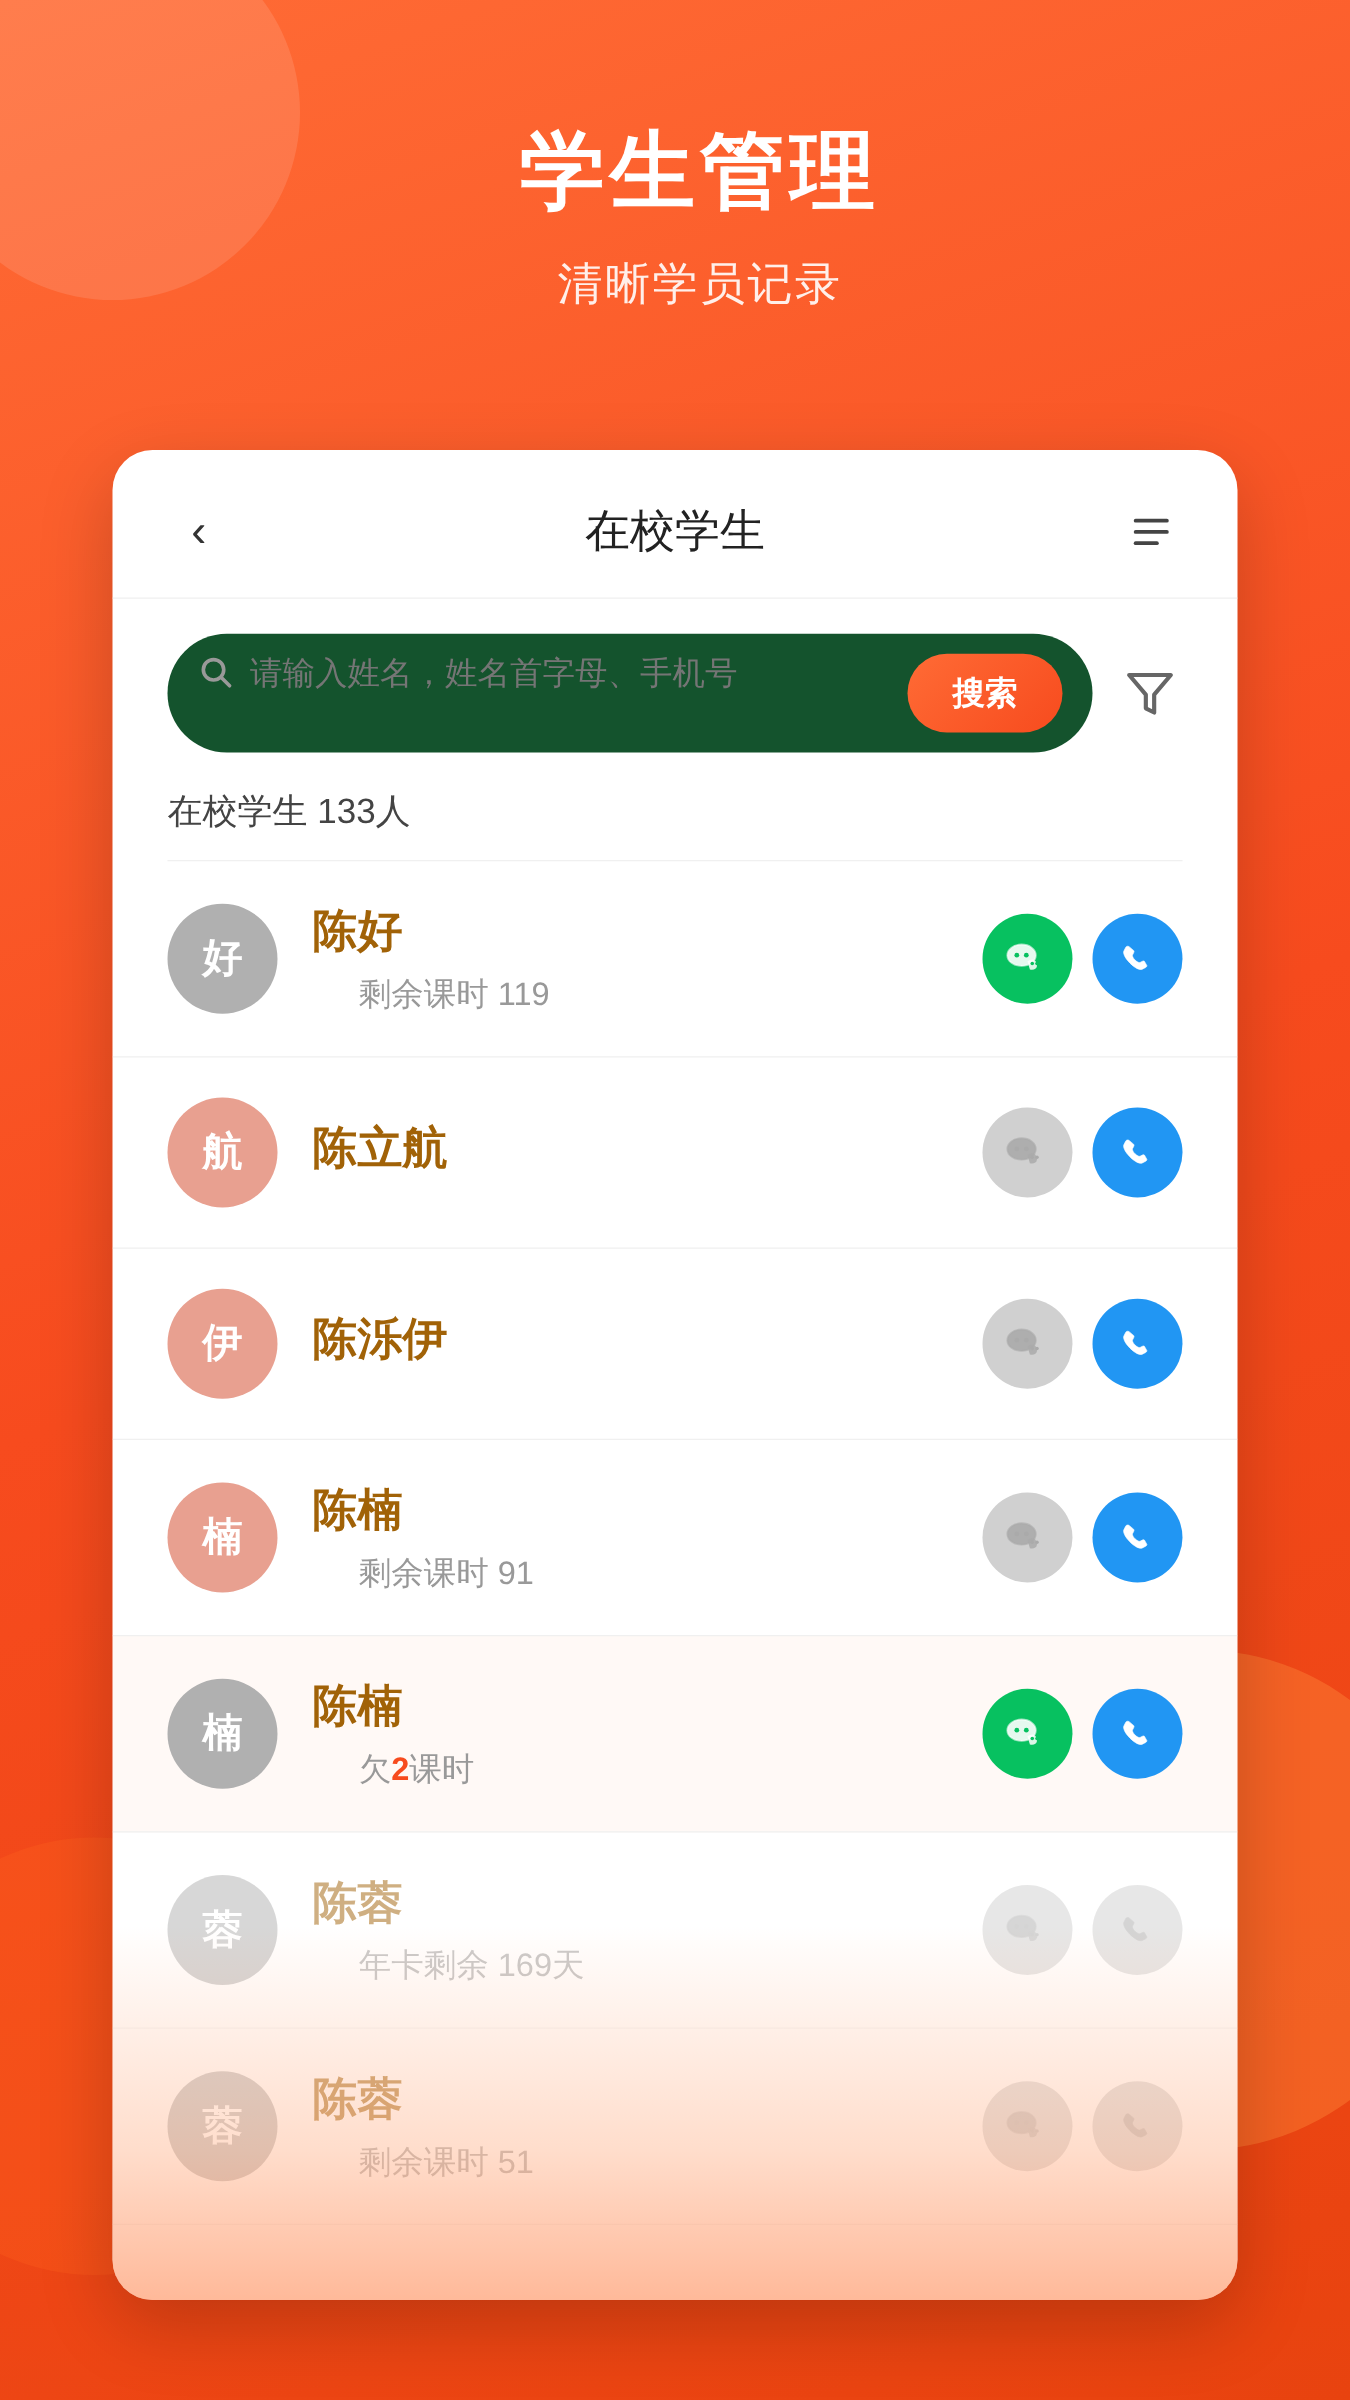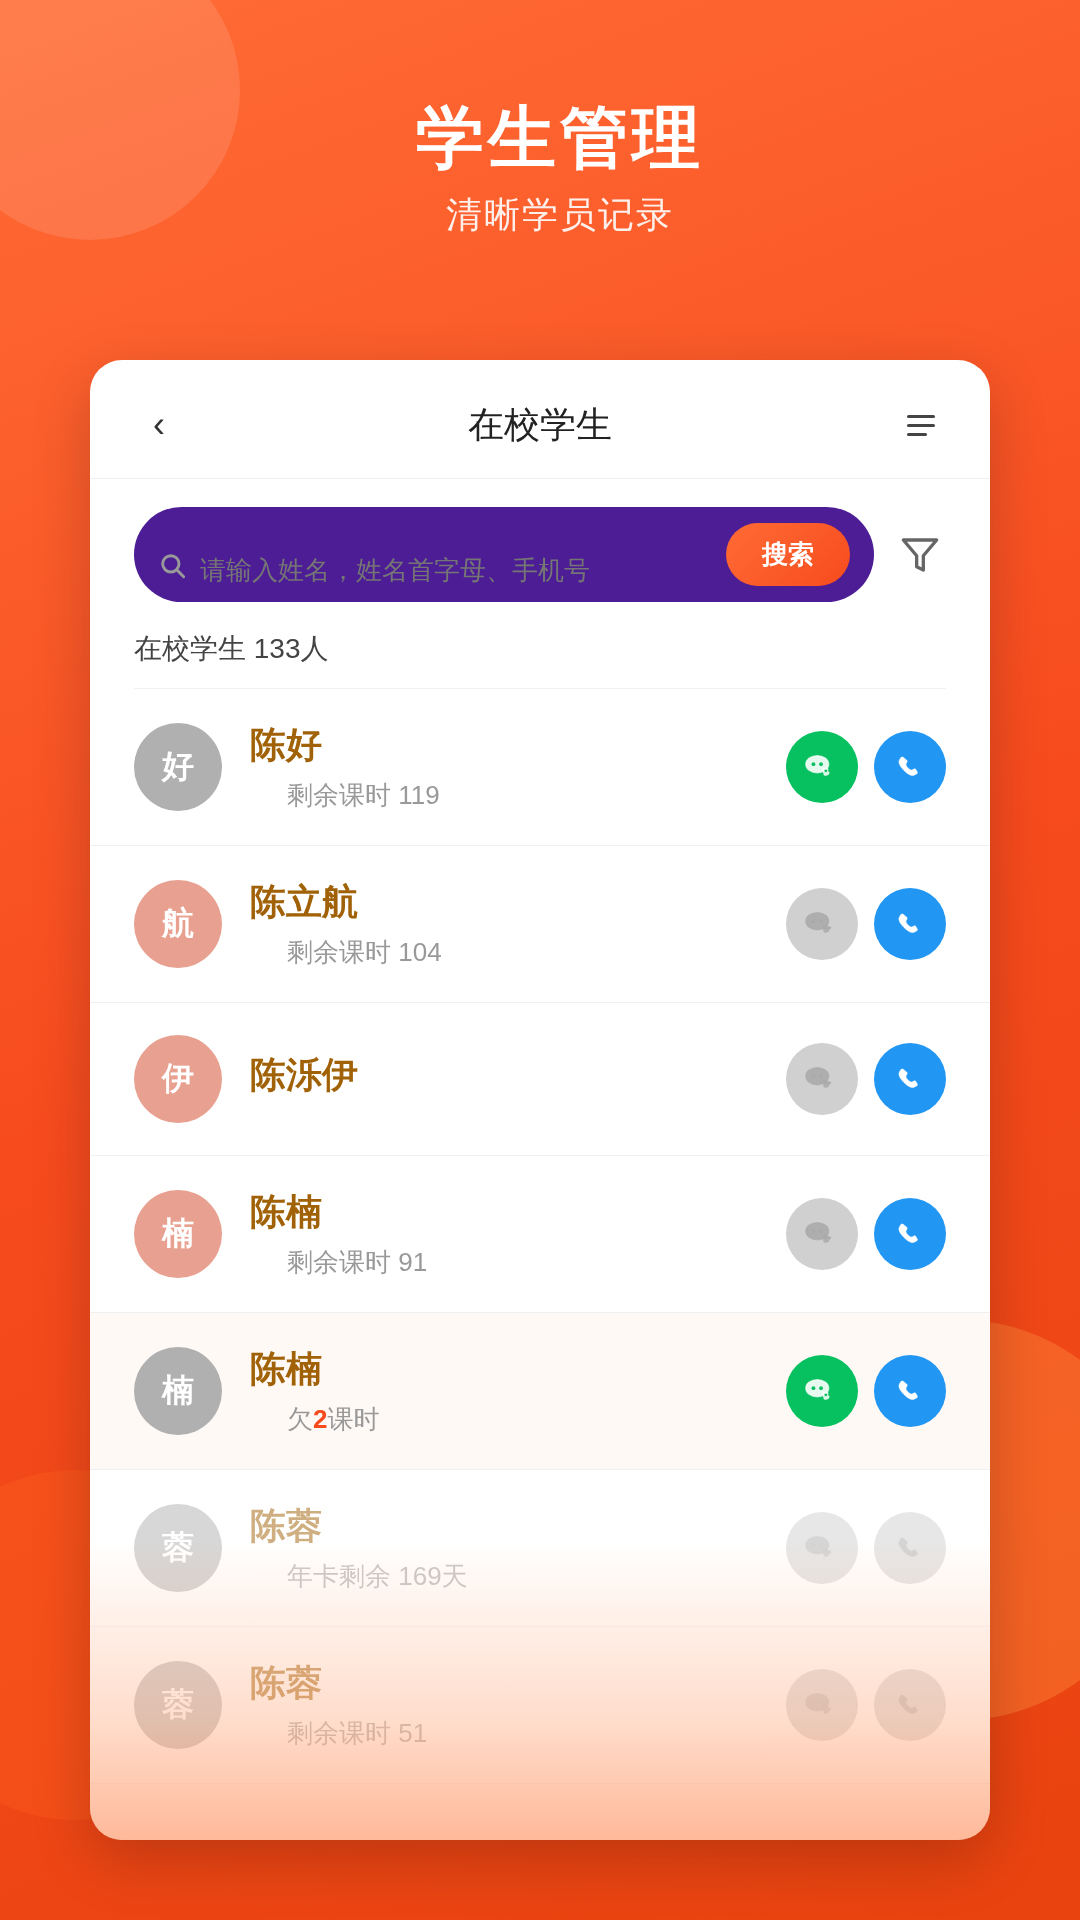--- a/index.html
+++ b/index.html
@@ -57,21 +57,21 @@
       font-size: 68px;
       font-weight: 900;
       color: #fff;
       letter-spacing: 4px;
       line-height: 1.1;
     }
 
     .header-subtitle {
       font-size: 36px;
       color: rgba(255, 255, 255, 0.9);
-      margin-top: 16px;
+      margin-top: 28px;
       font-weight: 400;
       letter-spacing: 2px;
     }
 
     .card {
       position: absolute;
       top: 360px;
       left: 90px;
       right: 90px;
       bottom: 80px;
@@ -137,22 +137,22 @@
     .search-area {
       display: flex;
       align-items: center;
       padding: 28px 44px;
       gap: 20px;
     }
 
     .search-bar {
       flex: 1;
       display: flex;
-      align-items: flex-end;
-      background: #4c1d95;
+      align-items: flex-start;
+      background: #14532d;
       border-radius: 50px;
       padding: 16px 24px;
       gap: 14px;
     }
 
     .search-icon-wrap {
       color: #999;
       font-size: 26px;
     }
 
@@ -379,21 +379,20 @@
         <svg width="36" height="36" viewBox="0 0 36 36" fill="none">
           <path d="M10 8 C10 8 9 8 8.5 9 L7 12 C6.5 13.5 7.5 17 12 21.5 C16.5 26 20 27 21.5 26.5 L24.5 25 C25.5 24.5 25.5 23.5 25.5 23.5 L23.5 20 C23.5 20 23 19.5 22 20 L20 21 C20 21 18.5 21.5 16 19 C13.5 16.5 14 15 14 15 L15 13 C15.5 12 15 11.5 15 11.5 L11.5 8.5 C11 8 10 8 10 8 Z" fill="#fff" stroke="#fff" stroke-width="0.5"></path>
         </svg>
       </div>
     </div>
   </div>
       <div class="student-item">
     <div class="avatar avatar-peach">航</div>
     <div class="student-info">
       <div class="student-name">陈立航</div>
-      <div class="student-detail"><span>剩余课时 104</span></div>
     </div>
     <div class="student-actions">
       <div class="action-btn wechat-inactive">
         <svg width="38" height="38" viewBox="0 0 40 40" fill="none">
           <ellipse cx="15" cy="17" rx="12" ry="9" fill="#aaa" fill-opacity="0.9"></ellipse>
           <circle cx="11" cy="17" r="2" fill="#aaa"></circle>
           <circle cx="19" cy="17" r="2" fill="#aaa"></circle>
           <ellipse cx="15" cy="17" rx="12" ry="9" fill="none" stroke="#aaa" stroke-width="1.5" opacity="0.6"></ellipse>
           <path d="M20 22 Q27 18 28 26 Q27 30 22 29" fill="#aaa" fill-opacity="0.85"></path>
           <circle cx="24" cy="24" r="1.5" fill="#aaa"></circle>

